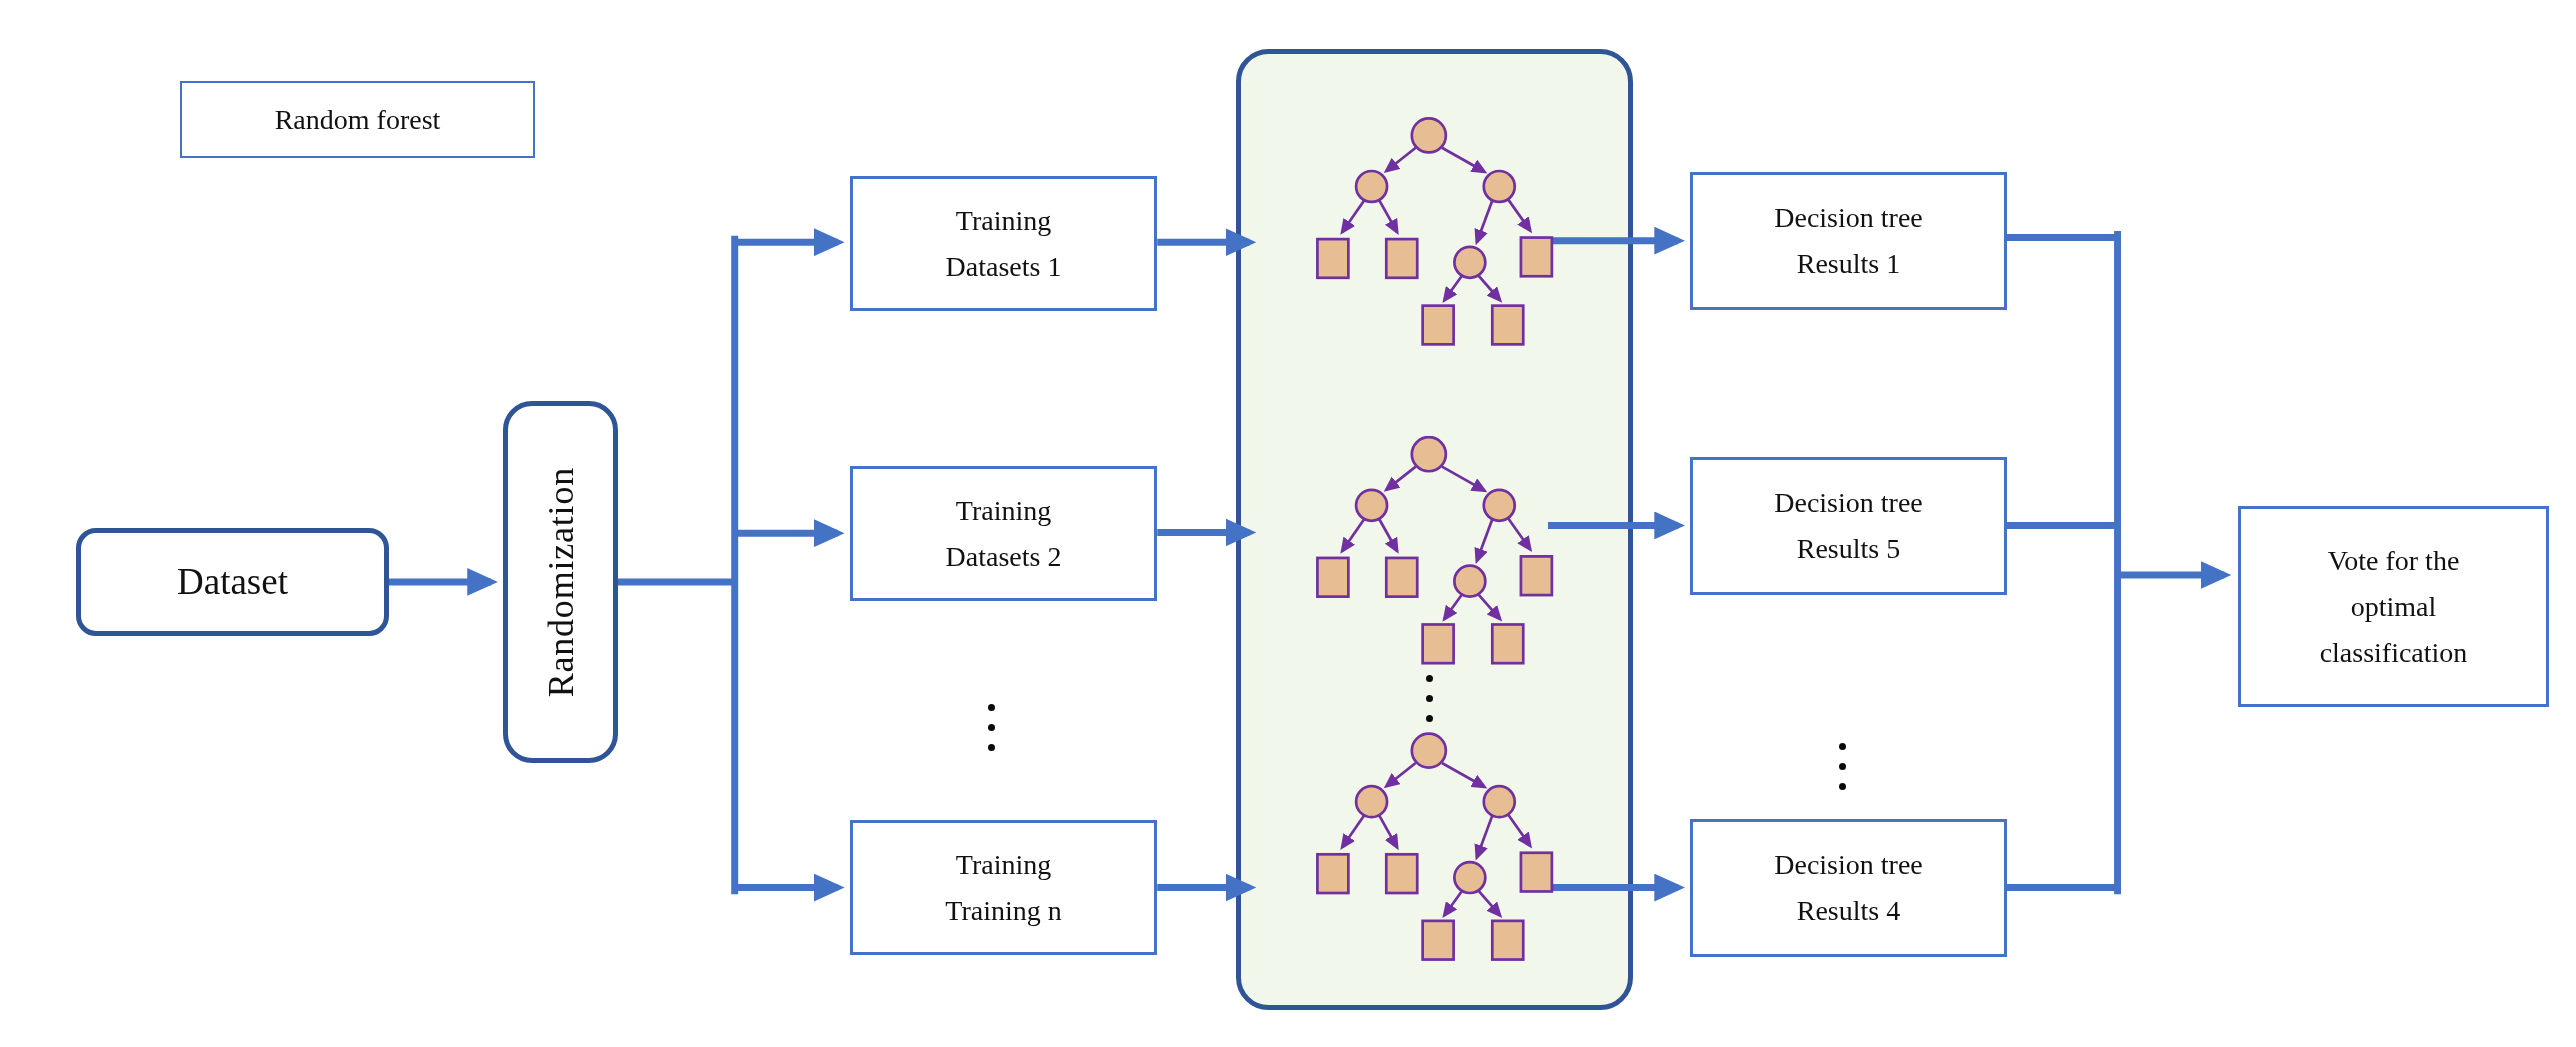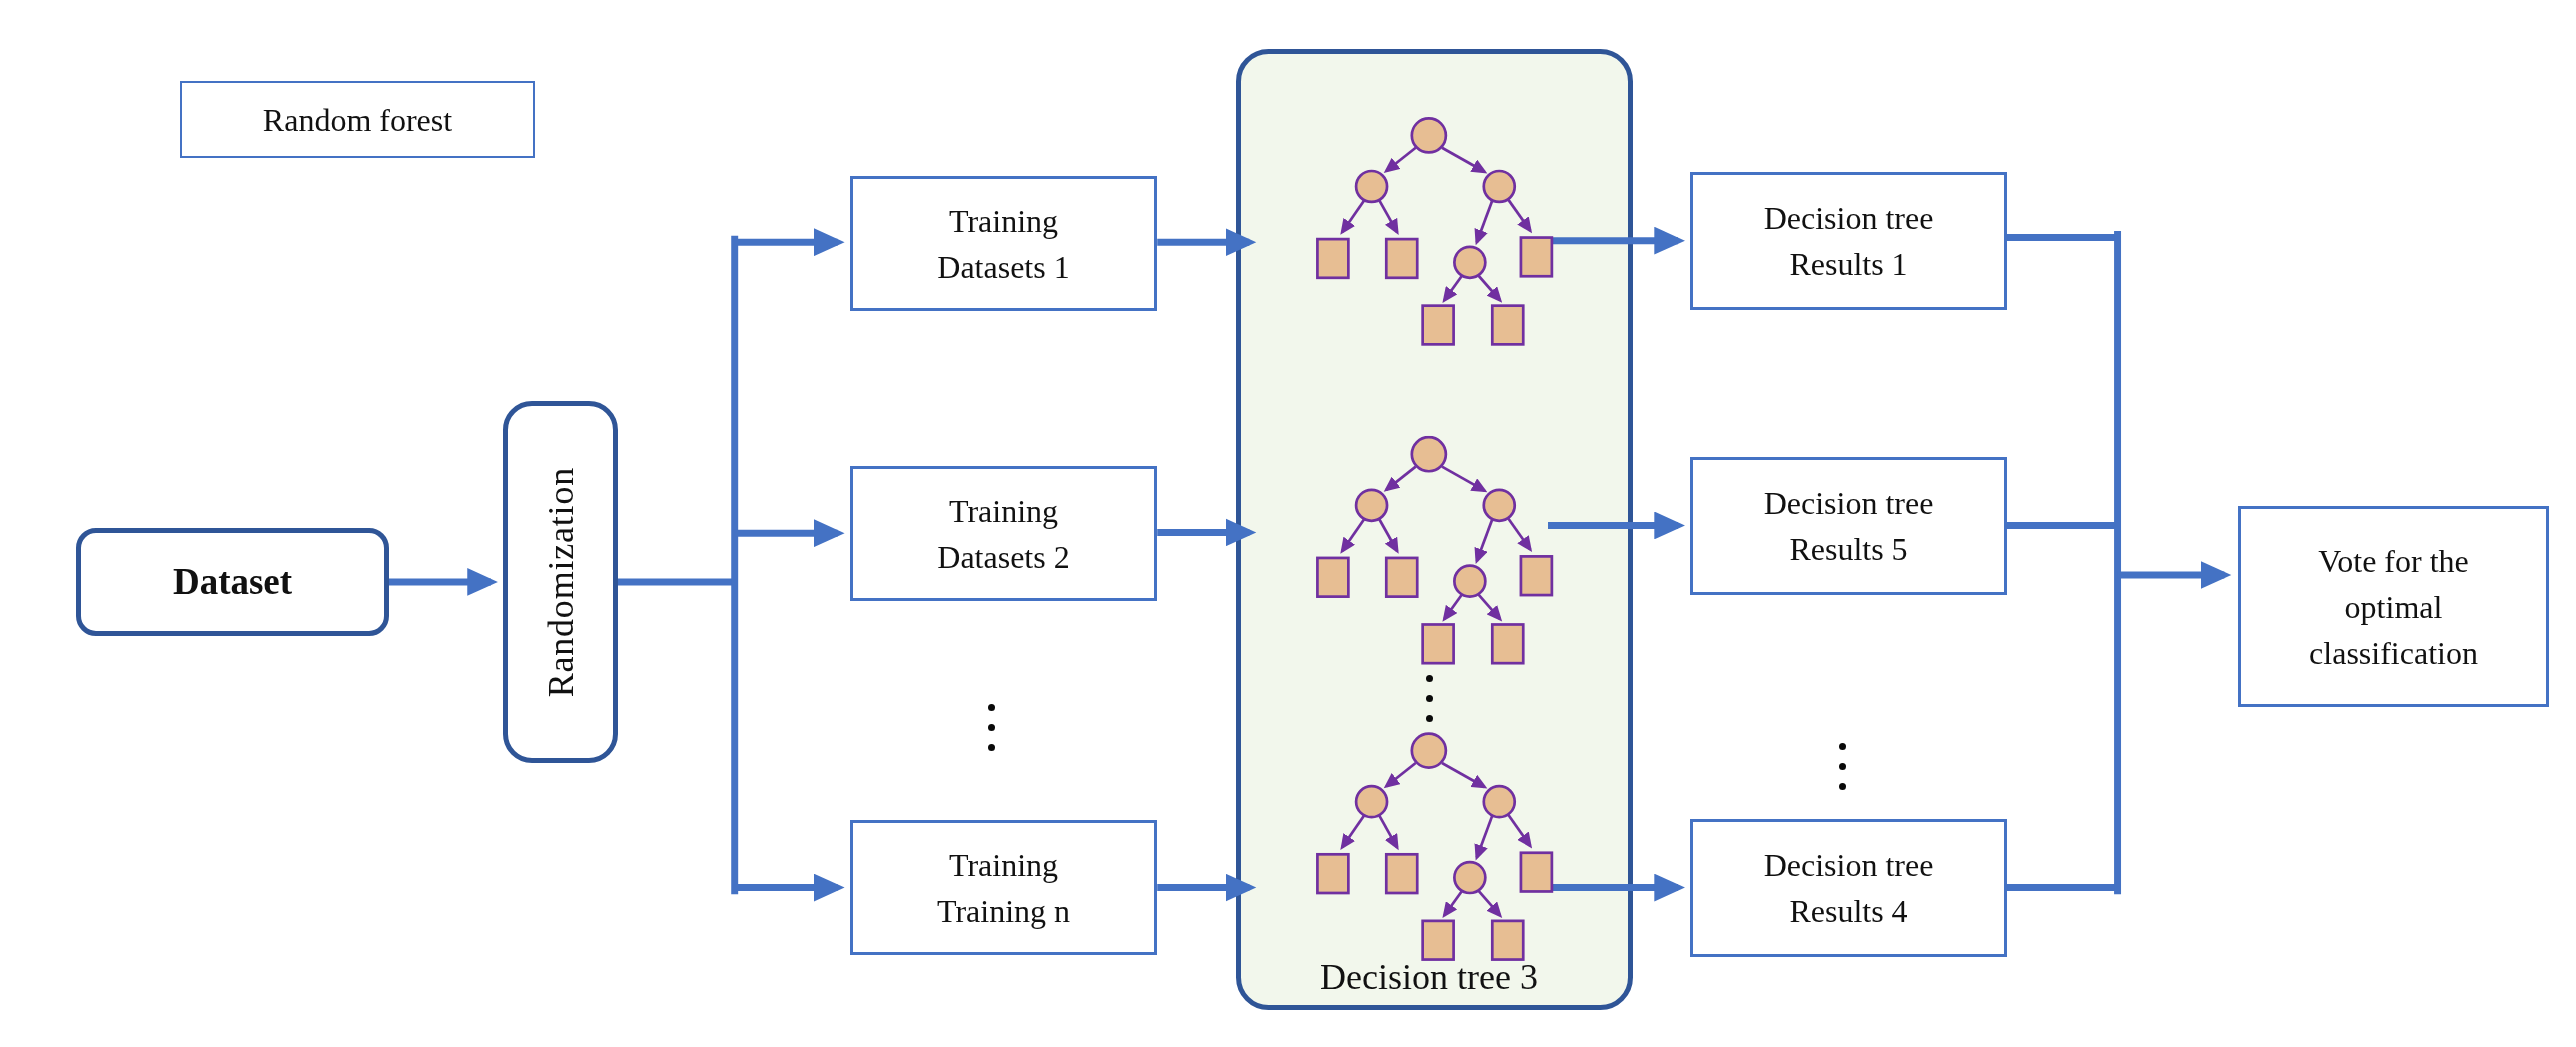--- a/index.html
+++ b/index.html
@@ -7,22 +7,22 @@
     position:relative;width:2576px;height:1047px;background:#ffffff;overflow:hidden;
     font-family:"Liberation Serif","DejaVu Serif",serif;color:#111111;
   }
   .box{
     position:absolute;display:flex;flex-direction:column;align-items:center;justify-content:center;
     background:#ffffff;text-align:center;box-sizing:border-box;z-index:3;
   }
   .thinblue{border:2.3px solid #4472C4;}
   .medblue{border:3.9px solid #4472C4;}
   .navy-round{border:5.4px solid #2F5597;border-radius:20px;}
-  .lbl{font-size:32px;line-height:46px;white-space:nowrap;}
-  .lbl48{font-size:37px;line-height:46px;white-space:nowrap;font-weight:bold;}
+  .lbl{font-size:28px;line-height:46px;white-space:nowrap;}
+  .lbl48{font-size:37px;line-height:46px;white-space:nowrap;}
   .vert{
     writing-mode:vertical-rl;transform:rotate(180deg);
     font-size:36px;letter-spacing:0.8px;white-space:nowrap;
   }
   #panel{
     position:absolute;left:1236px;top:49px;width:397px;height:961px;
     background:#F2F7EC;border:5.4px solid #2F5597;border-radius:32.5px;
     box-sizing:border-box;z-index:1;
   }
   .ptitle{
@@ -127,21 +127,20 @@
   </div>
   <div class="box medblue" style="left:850px;top:466px;width:307px;height:135px;">
     <span class="lbl">Training</span>
     <span class="lbl">Datasets 2</span>
   </div>
   <div class="box medblue" style="left:850px;top:820px;width:307px;height:135px;">
     <span class="lbl">Training</span>
     <span class="lbl">Training n</span>
   </div>
 
-  <div class="ptitle" style="top:957px;">Decision tree 3</div>
 
   <div class="box medblue" style="left:1690px;top:172px;width:317px;height:138px;">
     <span class="lbl">Decision tree</span>
     <span class="lbl">Results 1</span>
   </div>
   <div class="box medblue" style="left:1690px;top:457px;width:317px;height:138px;">
     <span class="lbl">Decision tree</span>
     <span class="lbl">Results 5</span>
   </div>
   <div class="box medblue" style="left:1690px;top:819px;width:317px;height:138px;">

